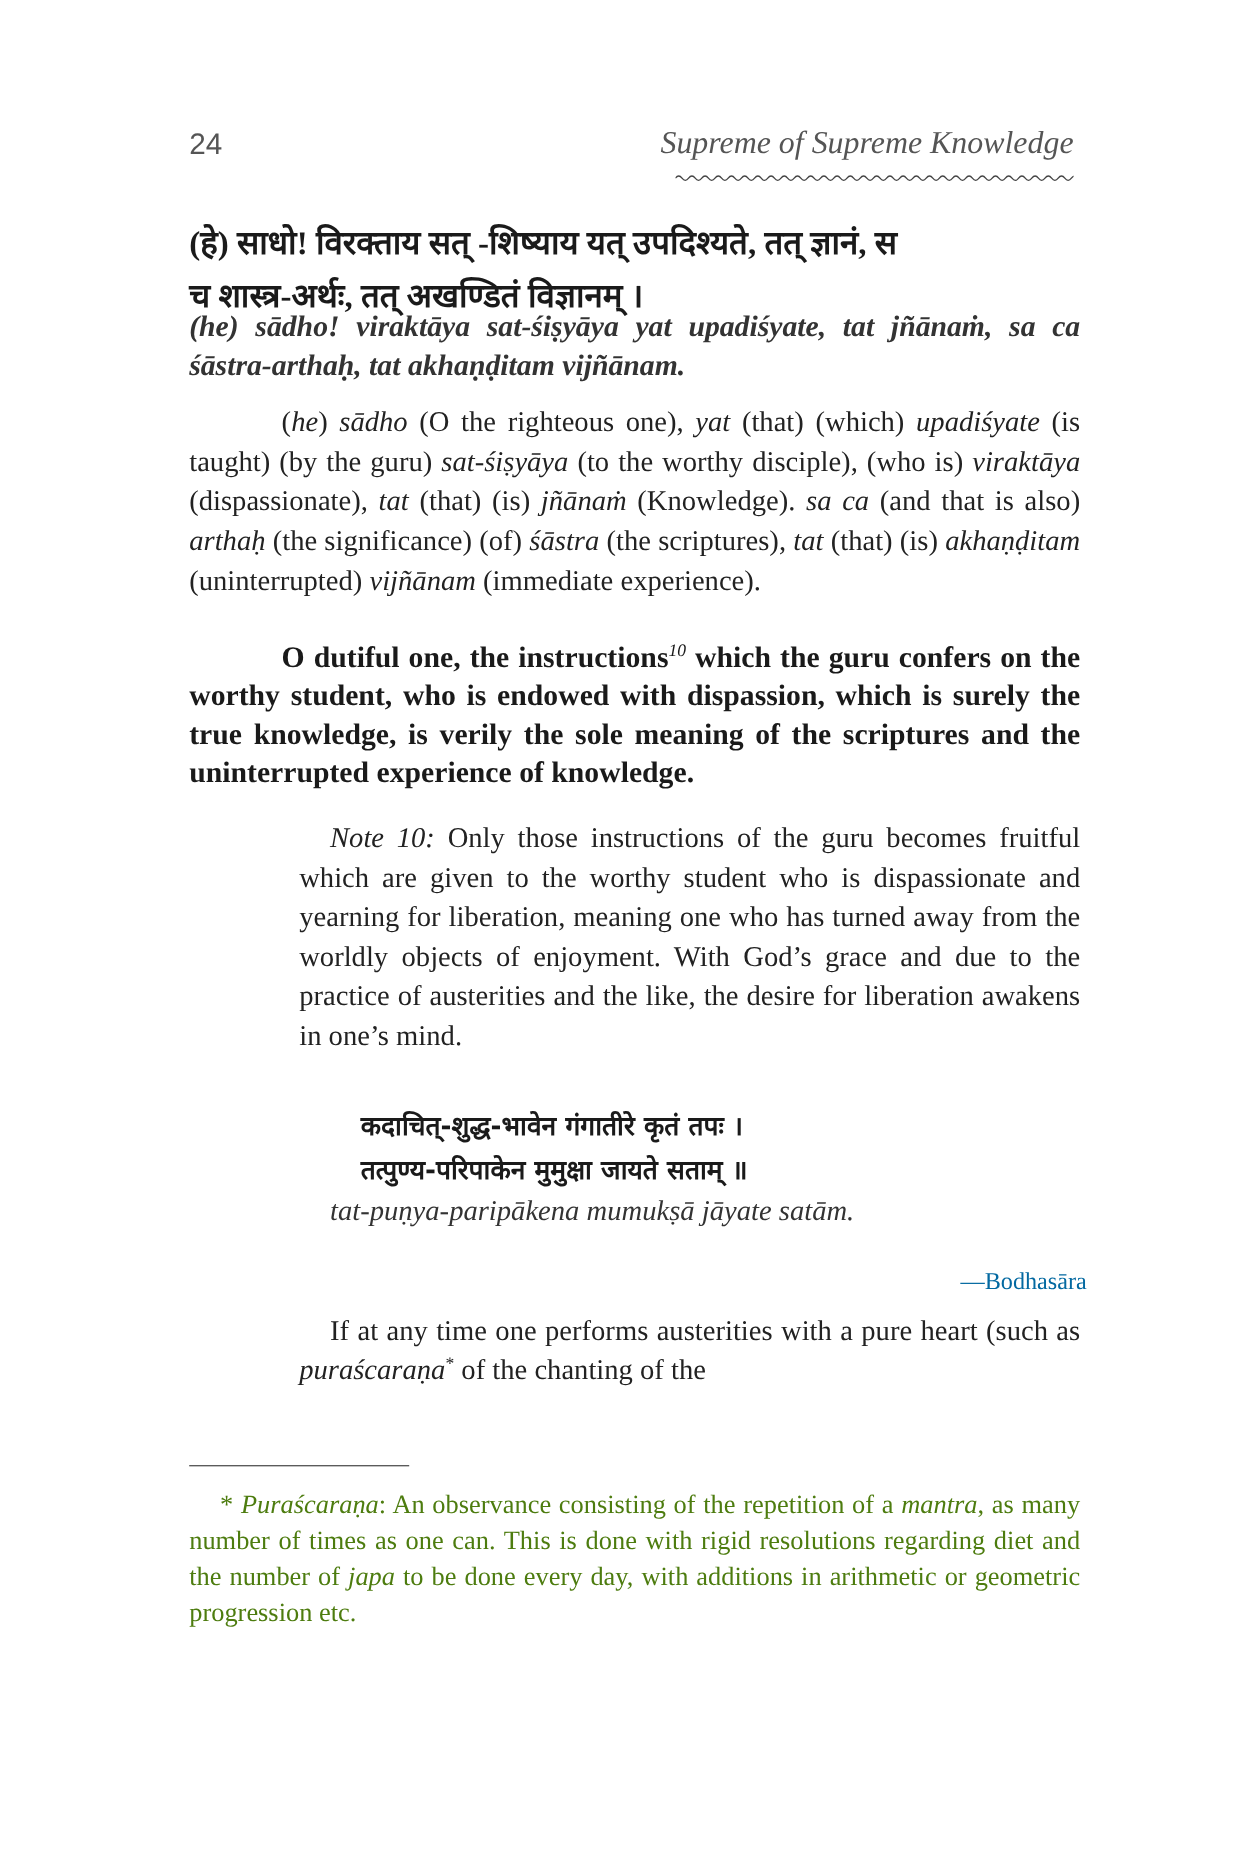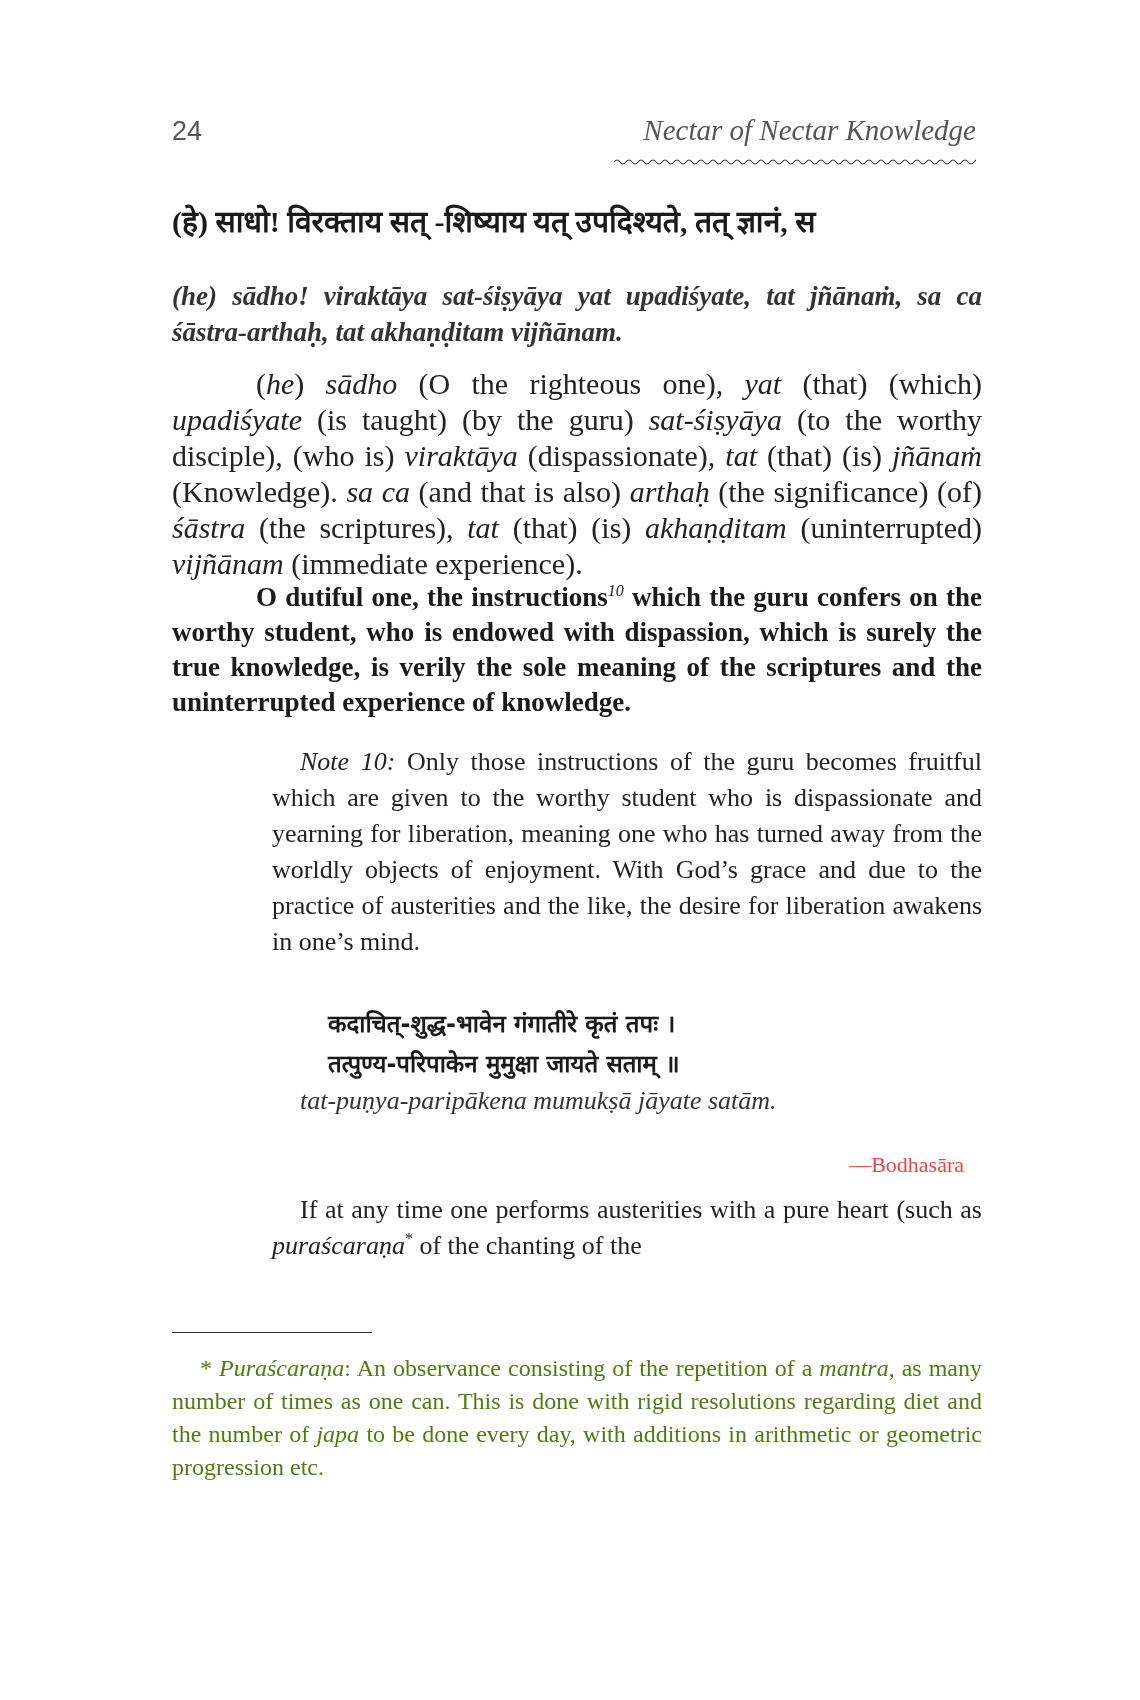--- a/index.html
+++ b/index.html
@@ -3,45 +3,46 @@
 <meta charset="utf-8">
 <style>
   html, body { margin: 0; padding: 0; background: #ffffff; }
   body { width: 1140px; height: 1700px; position: relative; overflow: hidden; color: #1a1a1a; }
   .page-number { position: absolute; left: 172px; top: 116px; font-family: "Liberation Sans", sans-serif; font-size: 27px; color: #555; font-weight: 300; }
   .running-head { position: absolute; right: 164px; top: 114px; font-family: "Liberation Serif", serif; font-style: italic; font-size: 29px; color: #555; }
   .wavy { position: absolute; right: 164px; top: 158px; width: 362px; height: 8px; }
   .block { position: absolute; left: 172px; width: 810px; font-family: "Liberation Serif", serif; }
   .deva { font-family: Liberation Serif, serif; font-weight: bold; font-size: 30px; line-height: 48px; color: #1a1a1a; }
   .translit { font-style: italic; font-size: 27px; line-height: 36px; color: #333; text-align: justify; text-align-last: left; font-weight: bold; }
-  .gloss { font-size: 30px; line-height: 36px; color: #222; text-align: justify; }
+  .gloss { font-size: 26px; line-height: 36px; color: #222; text-align: justify; }
   .gloss i { font-style: italic; }
   .translation { font-weight: bold; font-size: 27px; line-height: 35px; color: #1a1a1a; text-align: justify; }
   .indent { text-indent: 84px; }
   .note { left: 272px; width: 710px; font-size: 26px; line-height: 36px; color: #222; text-align: justify; margin-top: 16px; }
   .verse-deva { left: 300px; width: 680px; font-family: "DejaVu Sans", sans-serif; font-weight: bold; font-size: 24px; line-height: 40px; }
   .verse-rom { left: 300px; width: 680px; font-style: italic; font-size: 26px; line-height: 34px; color: #333; }
-  .source { right: 176px; left: auto; width: auto; text-align: right; font-size: 22px; color: #ef4444; }
+  .source { right: 152px; left: auto; width: auto; text-align: right; font-size: 22px; color: #0369a1; }
   .continuation { left: 272px; width: 710px; font-size: 26px; line-height: 36px; color: #222; text-align: justify; }
   .footnote-rule { position: absolute; left: 172px; top: 1332px; width: 200px; height: 1px; background: #333; }
   .footnote { top: 1352px; font-size: 24px; line-height: 33px; color: #4d7c0f; text-align: justify; }
   sup { font-size: 16px; line-height: 0; }
   .sup-ital { font-style: italic; font-weight: normal; }
 </style>
 </head>
 <body>
 
 <div class="page-number">24</div>
-<div class="running-head">Nectar of Nectar Knowledge</div>
+<div class="running-head">Supreme of Supreme Knowledge</div>
 <svg class="wavy" viewBox="0 0 362 8" preserveAspectRatio="none">
   <path id="wavepath" d="M0 4 Q3 0 6 4 Q9 8 12 4 Q15 0 18 4 Q21 8 24 4 Q27 0 30 4 Q33 8 36 4 Q39 0 42 4 Q45 8 48 4 Q51 0 54 4 Q57 8 60 4 Q63 0 66 4 Q69 8 72 4 Q75 0 78 4 Q81 8 84 4 Q87 0 90 4 Q93 8 96 4 Q99 0 102 4 Q105 8 108 4 Q111 0 114 4 Q117 8 120 4 Q123 0 126 4 Q129 8 132 4 Q135 0 138 4 Q141 8 144 4 Q147 0 150 4 Q153 8 156 4 Q159 0 162 4 Q165 8 168 4 Q171 0 174 4 Q177 8 180 4 Q183 0 186 4 Q189 8 192 4 Q195 0 198 4 Q201 8 204 4 Q207 0 210 4 Q213 8 216 4 Q219 0 222 4 Q225 8 228 4 Q231 0 234 4 Q237 8 240 4 Q243 0 246 4 Q249 8 252 4 Q255 0 258 4 Q261 8 264 4 Q267 0 270 4 Q273 8 276 4 Q279 0 282 4 Q285 8 288 4 Q291 0 294 4 Q297 8 300 4 Q303 0 306 4 Q309 8 312 4 Q315 0 318 4 Q321 8 324 4 Q327 0 330 4 Q333 8 336 4 Q339 0 342 4 Q345 8 348 4 Q351 0 354 4 Q357 8 360 4 Q363 0 366 4" fill="none" stroke="#444" stroke-width="1.2"></path>
 </svg>
 
 <div class="block deva" style="top:198px;">
   <div>(हे) साधो! विरक्ताय सत् -शिष्याय यत् उपदिश्यते, तत् ज्ञानं, स</div>
+  <div>च शास्त्र-अर्थः, तत् अखण्डितं विज्ञानम् ।</div>
 </div>
 
 <div class="block translit" style="top:278px;">(he) sādho! viraktāya sat-śiṣyāya yat upadiśyate, tat jñānaṁ, sa ca śāstra-arthaḥ, tat akhaṇḍitam vijñānam.</div>
 
 <div class="block gloss indent" style="top:366px;" id="gloss"><span>(</span><i>he</i><span>) </span><i>sādho</i><span> (O the righteous one), </span><i>yat</i><span> (that) (which) </span><i>upadiśyate</i><span> (is taught) (by the guru) </span><i>sat-śiṣyāya</i><span> (to the worthy disciple), (who is) </span><i>viraktāya</i><span> (dispassionate), </span><i>tat</i><span> (that) (is) </span><i>jñānaṁ</i><span> (Knowledge). </span><i>sa ca</i><span> (and that is also) </span><i>arthaḥ</i><span> (the significance) (of) </span><i>śāstra</i><span> (the scriptures), </span><i>tat</i><span> (that) (is) </span><i>akhaṇḍitam</i><span> (uninterrupted) </span><i>vijñānam</i><span> (immediate experience).</span></div>
 
 <div class="block translation indent" style="top:580px;"><span>O dutiful one, the instructions</span><sup class="sup-ital">10</sup><span> which the guru confers on the worthy student, who is endowed with dispassion, which is surely the true knowledge, is verily the sole meaning of the scriptures and the uninterrupted experience of knowledge.</span></div>
 
 <div class="block note indent" style="top:728px; text-indent:28px;"><i>Note 10:</i><span> Only those instructions of the guru becomes fruitful which are given to the worthy student who is dispassionate and yearning for liberation, meaning one who has turned away from the worldly objects of enjoyment. With God’s grace and due to the practice of austerities and the like, the desire for liberation awakens in one’s mind.</span></div>
 

